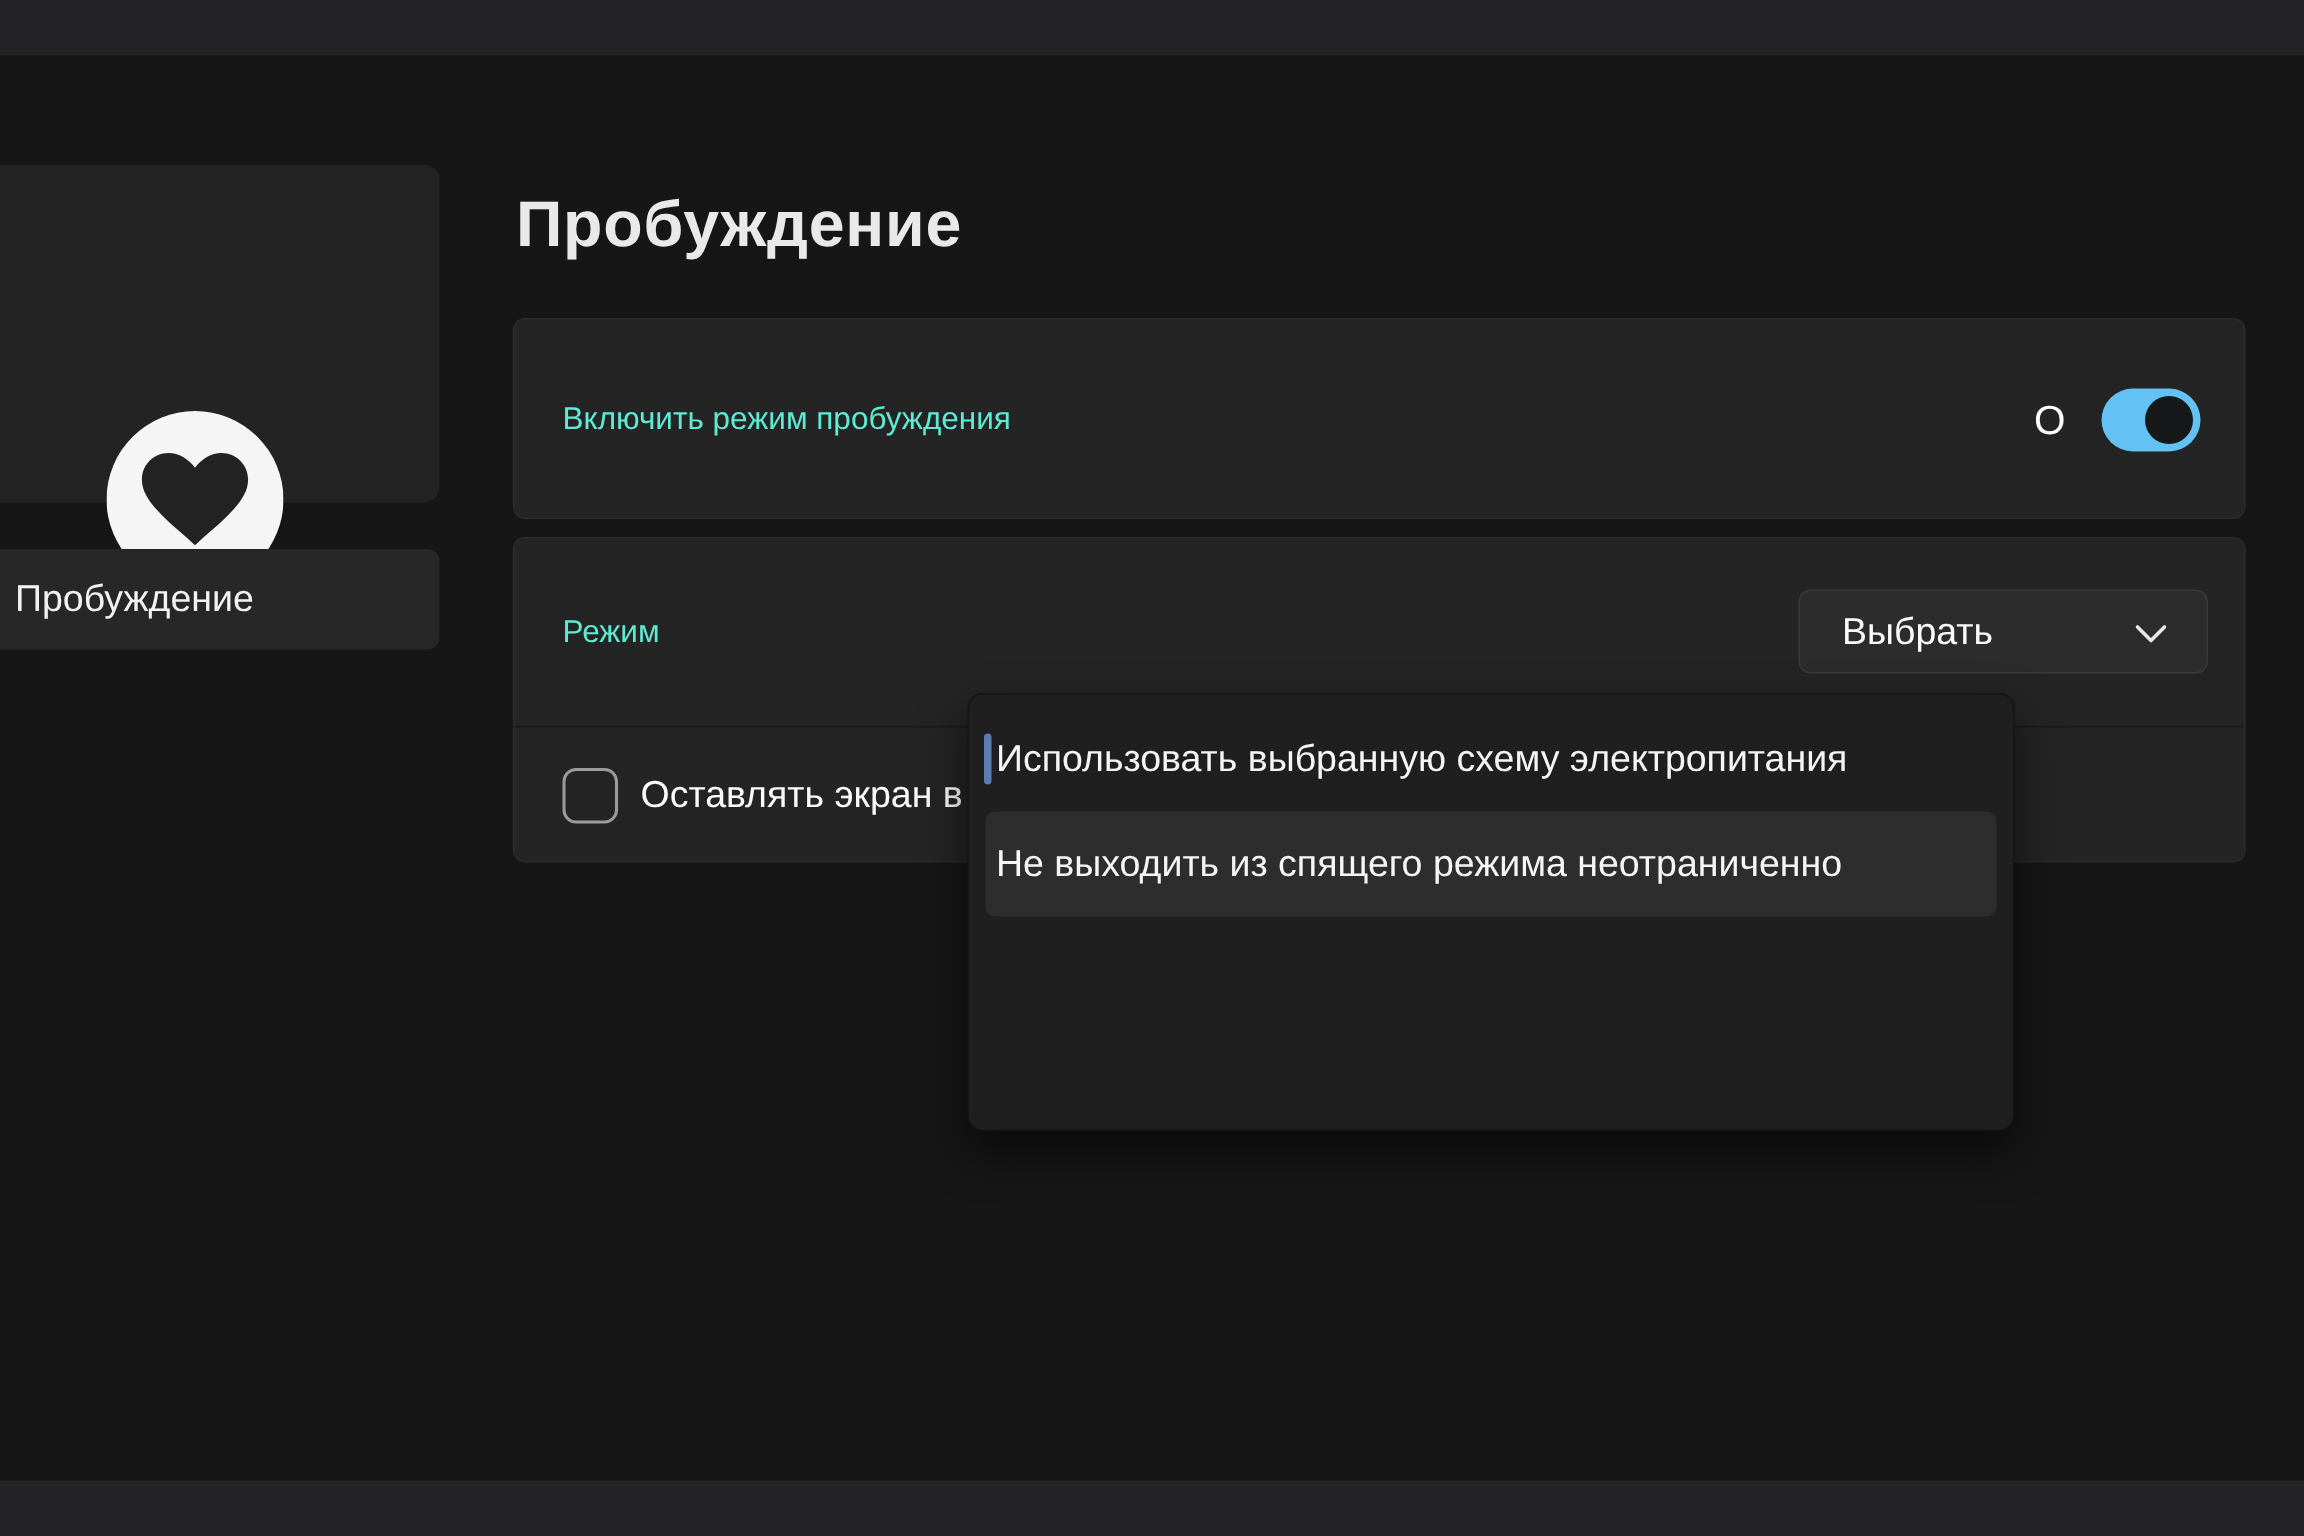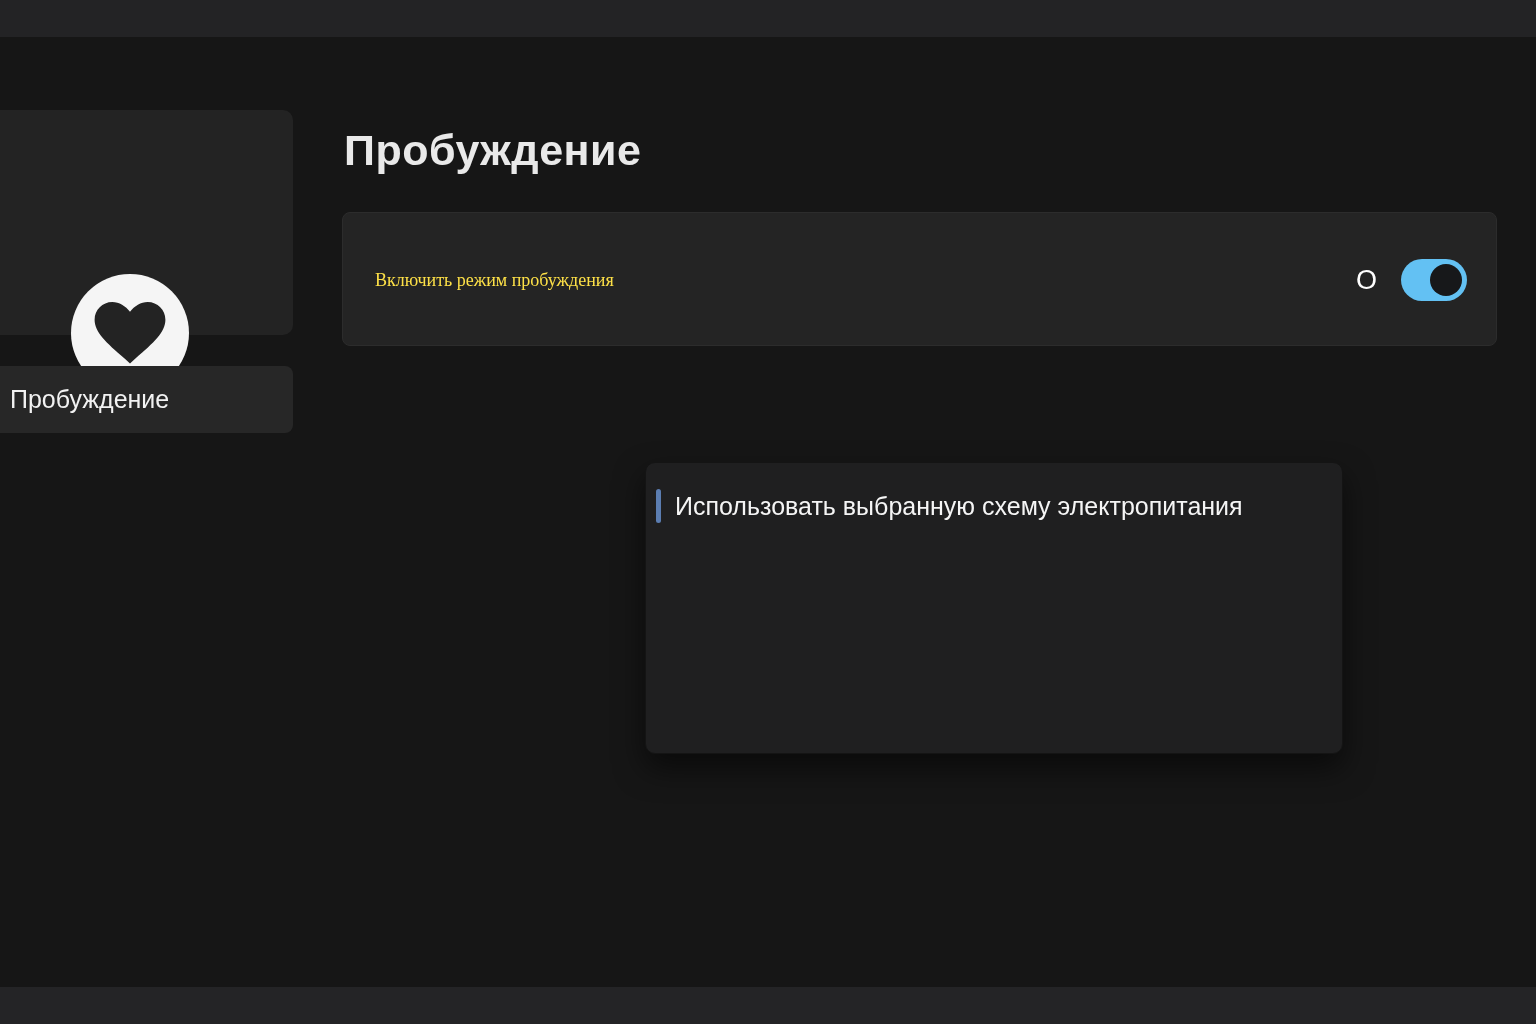--- a/index.html
+++ b/index.html
@@ -15,21 +15,21 @@
   .side-item{position:absolute;left:0;top:366px;width:293px;height:67px;background:#272727;border-radius:0 8px 8px 0;line-height:67px;padding-left:10px;font-size:25px;color:#f2f2f2;cursor:pointer;}
 
   
   .page-title{position:absolute;left:344px;top:126px;font-size:43px;font-weight:600;color:#e9e9e9;letter-spacing:.5px;}
 
   
   .card{position:absolute;background:#242424;border:1px solid #2c2c2c;border-radius:8px;}
   .card-toggle{left:342px;top:212px;width:1155px;height:134px;}
   .card-mode{left:342px;top:358px;width:1155px;height:217px;}
 
-  .row-label{position:absolute;left:32px;font-size:18px;color:#fde047;font-family:Liberation Serif, serif;}
+  .row-label{position:absolute;left:32px;font-size:21px;color:#5eead4;}
   .card-toggle .row-label{top:0;height:134px;line-height:134px;}
   .mode-row-label{top:0;height:125px;line-height:125px;}
   .divider{position:absolute;left:0;top:125px;width:100%;height:1px;background:#191919;}
 
   
   .toggle-wrap{position:absolute;right:29px;top:0;height:134px;display:flex;align-items:center;gap:24px;}
   .toggle-state{font-size:27px;color:#ffffff;}
   .toggle{position:relative;width:66px;height:42px;border-radius:21px;background:#63c1f3;cursor:pointer;}
   .toggle .knob{position:absolute;right:5px;top:5px;width:32px;height:32px;border-radius:50%;background:#17181a;}
 
@@ -37,21 +37,21 @@
   .select-btn{position:absolute;right:24px;top:34px;width:273px;height:56px;background:#2c2c2c;border:1px solid #3a3a3a;border-radius:8px;cursor:pointer;display:flex;align-items:center;}
   .select-btn .lbl{margin-left:28px;font-size:25px;color:#fafafa;}
   .select-btn .chev{position:absolute;right:26px;top:22px;}
 
   
   .checkbox{position:absolute;left:32px;top:153px;width:37px;height:37px;border:2px solid #9c9c9c;border-radius:9px;background:transparent;cursor:pointer;}
   .check-label{position:absolute;left:84px;top:126px;height:90px;line-height:90px;font-size:25px;color:#fafafa;white-space:nowrap;}
 
   
   .menu{position:absolute;left:645px;top:462px;width:698px;height:292px;background:#1f1f20;border:1px solid #141414;border-radius:10px;box-shadow:0 14px 30px rgba(0,0,0,.55);padding-top:8px;z-index:5;}
-  .menu-item{position:relative;margin:0 11px;height:70px;line-height:70px;padding-left:18px;border-radius:6px;font-size:25px;color:#f5f5f5;white-space:nowrap;cursor:pointer;}
+  .menu-item{position:relative;margin:0 11px;height:70px;line-height:70px;padding-left:7px;border-radius:6px;font-size:25px;color:#f5f5f5;white-space:nowrap;cursor:pointer;}
   .menu-item.hl{background:#2d2d2d;}
   .accent-bar{position:absolute;left:-1px;top:18px;width:5px;height:34px;border-radius:3px;background:#5b7db1;}
 </style>
 </head>
 <body>
 
 <div class="canvas">
 
   <div class="topbar"></div>
   <div class="bottombar"></div>
@@ -71,18 +71,33 @@
   <div class="card card-toggle">
     <div class="row-label">Включить режим пробуждения</div>
     <div class="toggle-wrap">
       <span class="toggle-state">О</span>
       <div class="toggle">
         <div class="knob"></div>
       </div>
     </div>
   </div>
 
+  <div class="card card-mode">
+    <div class="row-label mode-row-label">Режим</div>
+    <div class="select-btn">
+      <span class="lbl">Выбрать</span>
+      <span class="chev">
+        <svg width="22" height="13" viewBox="0 0 22 13">
+            <polyline points="2,2 11,11 20,2" fill="none" stroke="#e8e8e8" stroke-width="2.4" stroke-linecap="round" stroke-linejoin="round"></polyline>
+          </svg>
+      </span>
+    </div>
+    <div class="divider"></div>
+    <div class="checkbox"></div>
+    <div class="check-label">Оставлять экран в</div>
+  </div>
 
   <div class="menu">
     <div class="menu-item">Использовать выбранную схему электропитания<span class="accent-bar"></span></div>
+    <div class="menu-item hl">Не выходить из спящего режима неотраниченно</div>
   </div>
 
 </div>
 
 </body></html>

